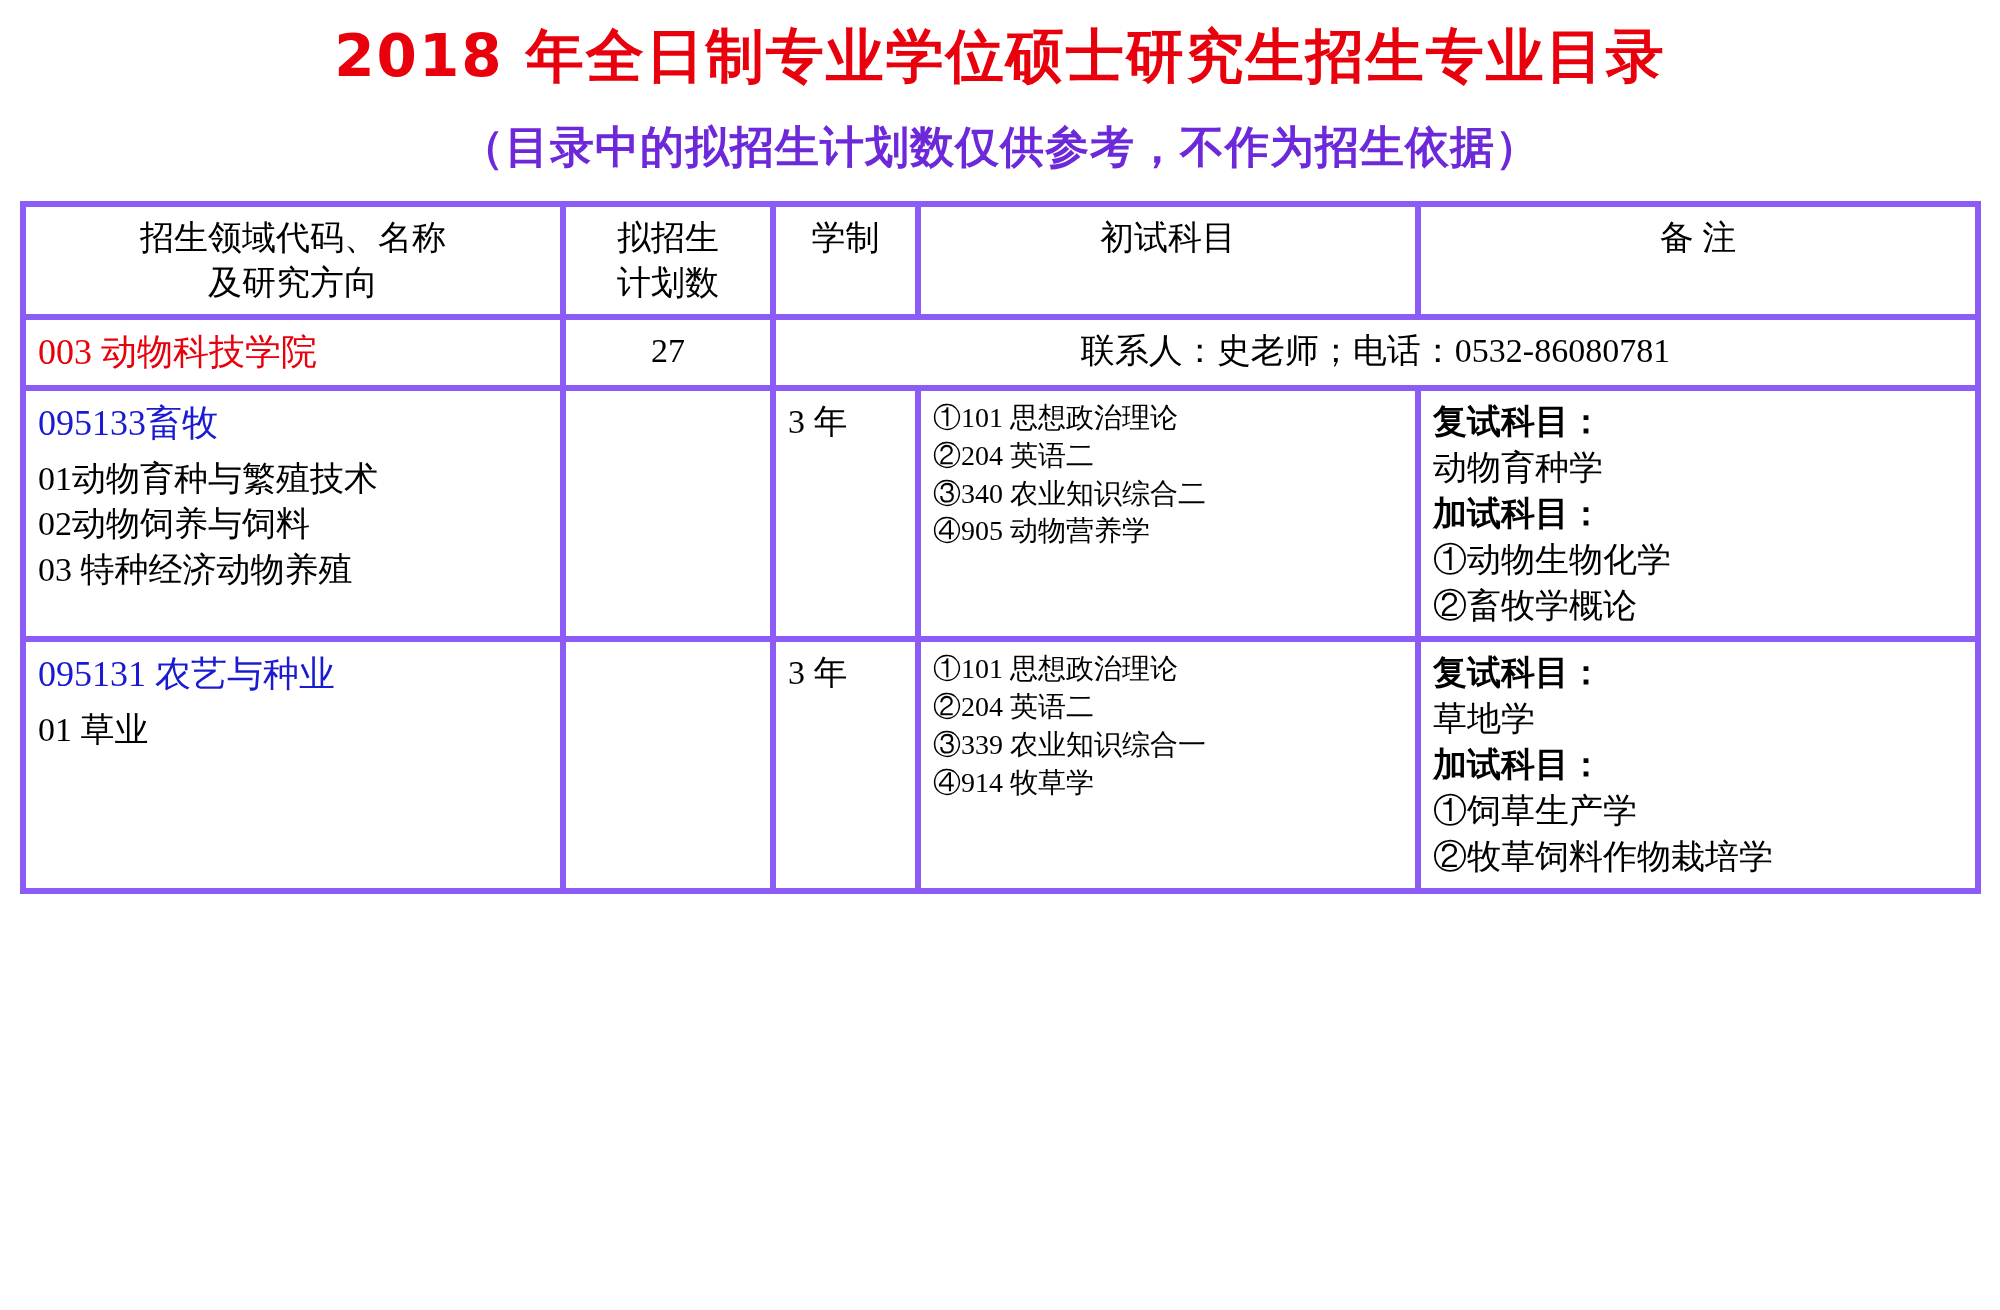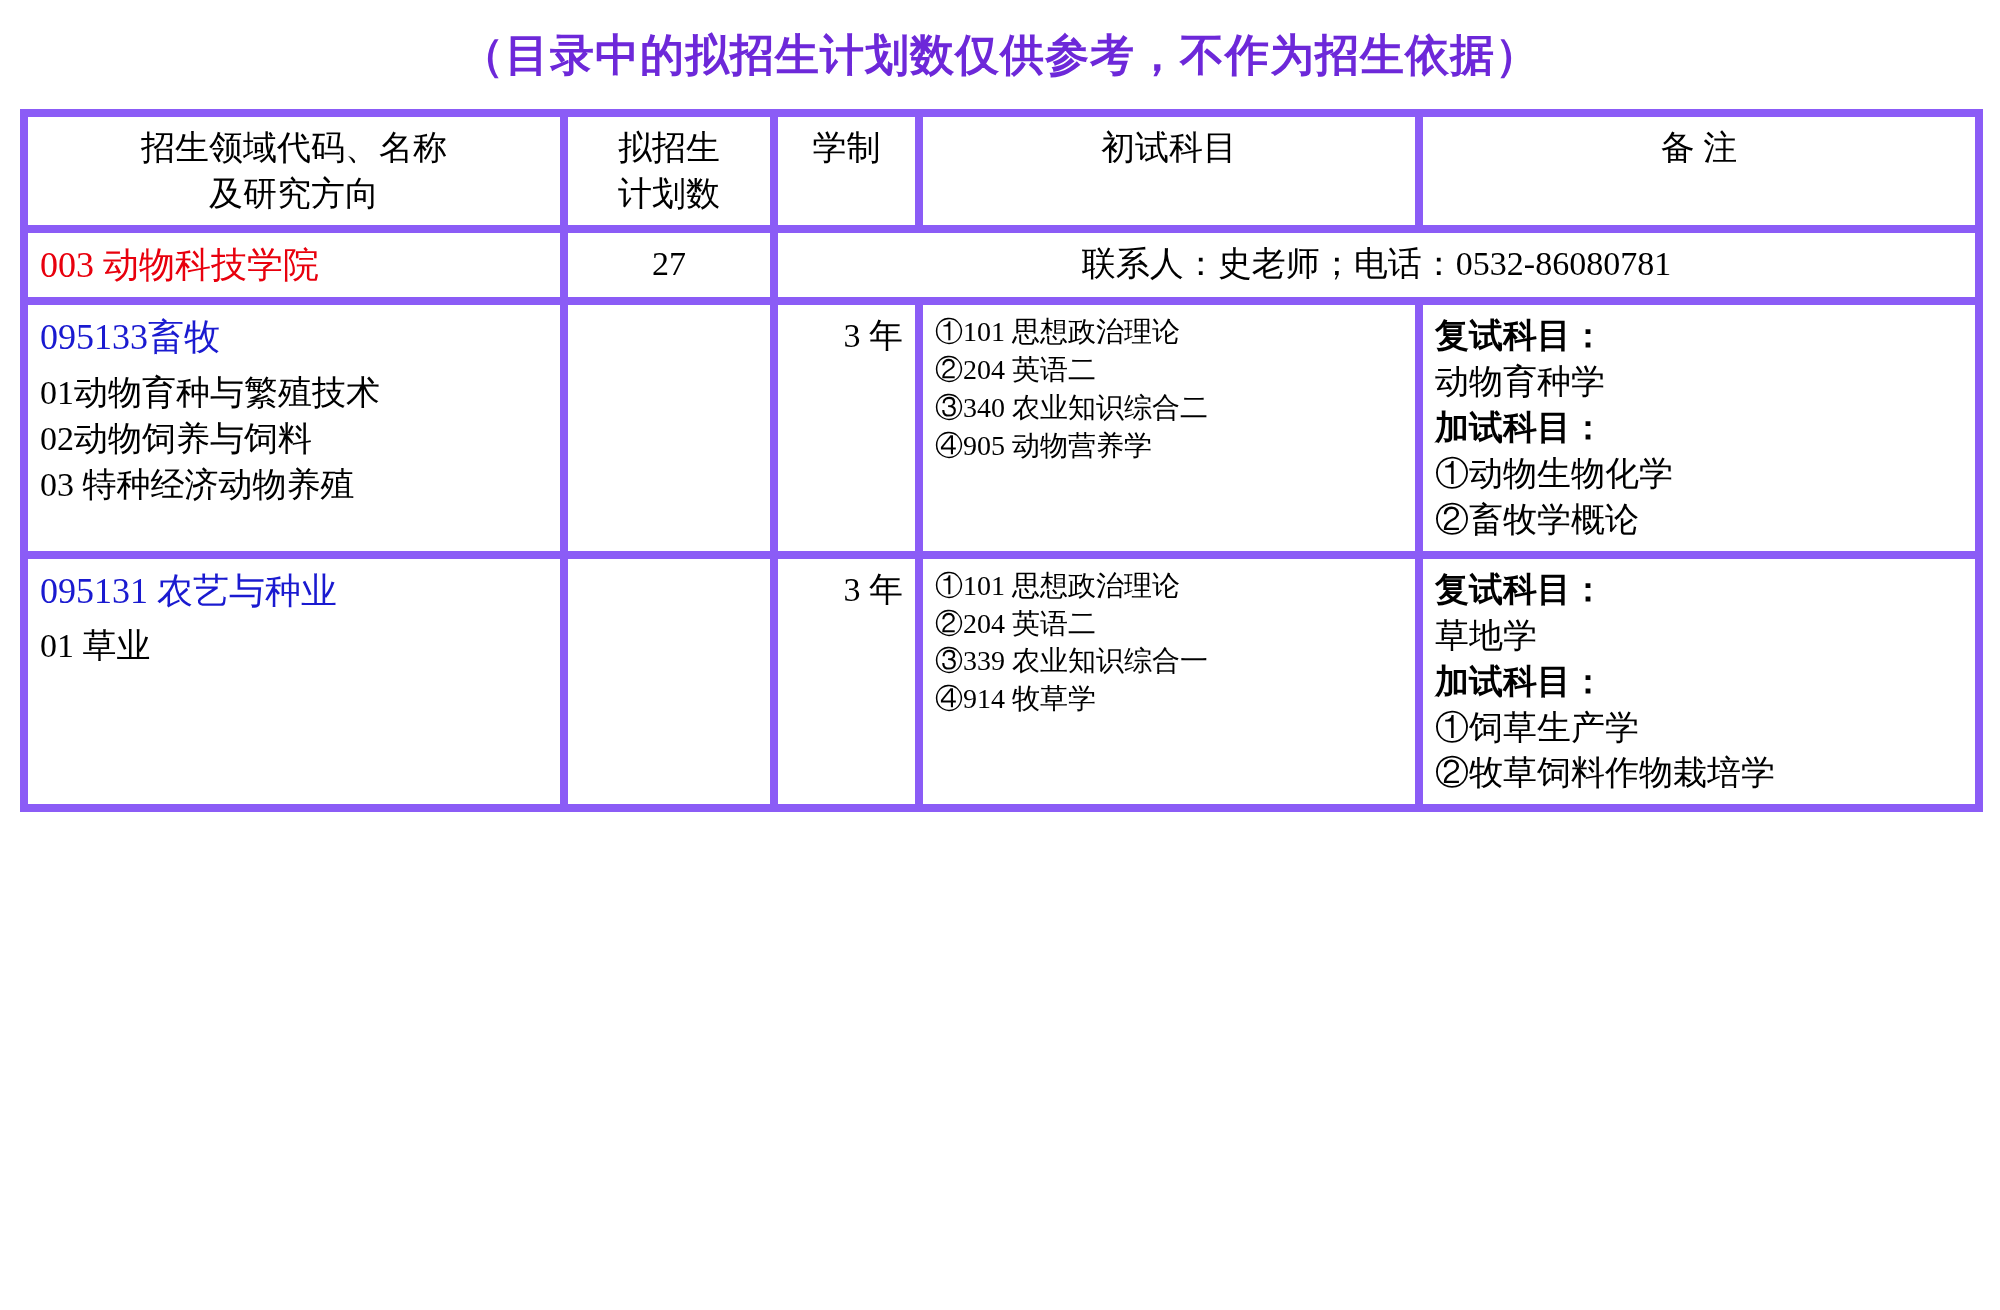--- a/index.html
+++ b/index.html
@@ -50,21 +50,21 @@
     line-height: 1.25;
     letter-spacing: 1px;
   }
   table.catalog {
     border-collapse: collapse;
     width: 1958px;
     margin: 26px 0 0 20px;
     table-layout: fixed;
   }
   table.catalog td, table.catalog th {
-    border: 8px solid #8b5cf6;
+    border: 6px solid #8b5cf6;
     vertical-align: top;
     padding: 8px 12px;
     font-size: 34px;
     line-height: 1.35;
   }
   .col-field  { width: 540px; }
   .col-plan   { width: 210px; }
   .col-years  { width: 145px; }
   .col-exam   { width: 500px; }
   .col-remark { width: 560px; }
@@ -106,36 +106,37 @@
   }
   .remark-bold {
     font-weight: bold;
     font-size: 34px;
   }
   .remark-line {
     font-size: 34px;
     white-space: nowrap;
   }
   .years-cell {
-    text-align: right;
+    text-align: left;
     vertical-align: middle;
     font-size: 34px;
   }
   .plan-cell {
     text-align: center;
     vertical-align: middle;
     font-size: 34px;
   }
   .pad-top-sm { margin-top: 8px; }
 </style>
 </head>
 <body>
 
 <div class="page">
 
+  <div class="title-main">2018 年全日制专业学位硕士研究生招生专业目录</div>
   <div class="title-sub2">（目录中的拟招生计划数仅供参考，不作为招生依据）</div>
 
   <table class="catalog">
     <colgroup>
       <col class="col-field">
       <col class="col-plan">
       <col class="col-years">
       <col class="col-exam">
       <col class="col-remark">
     </colgroup>

